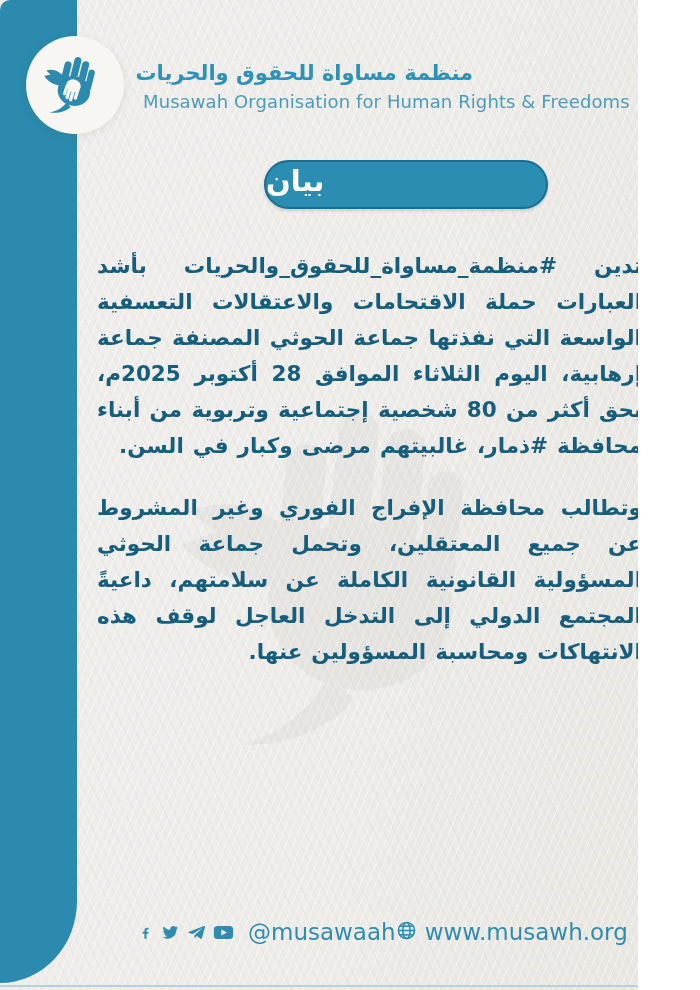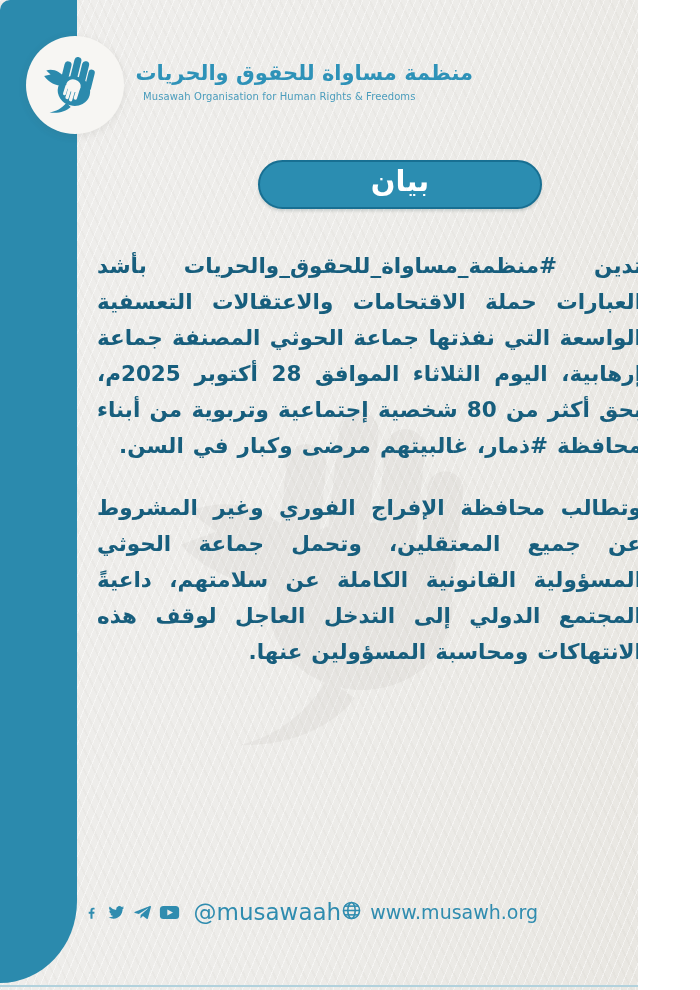--- a/index.html
+++ b/index.html
@@ -37,29 +37,29 @@
   }
   .logo-circle svg { width:74px; height:74px; }
 
   .org-names { position:absolute; left:143px; top:60px; width:330px; }
   .org-name-ar {
     direction:rtl; text-align:left;
     color:#2e92b8; font-weight:bold; font-size:21px; line-height:26px;
     white-space:nowrap;
   }
   .org-name-en {
-    margin-top:5px; color:#4a9cbc; font-size:10px; letter-spacing:.1px;
+    margin-top:5px; color:#4a9cbc; font-size:18px; letter-spacing:.1px;
     white-space:nowrap;
   }
 
   
   .banner {
-    position:absolute; left:258px; top:160px; width:284px; height:49px;
+    position:absolute; left:264px; top:160px; width:284px; height:49px;
     background:#2b8db1; border:2.5px solid #186f92; border-radius:26px;
-    display:flex; align-items:center; justify-content:center;
+    display:flex; align-items:center; justify-content:flex-start;
     box-shadow:0 2px 3px rgba(40,70,80,.18);
   }
   .banner-label {
     color:#ffffff; font-weight:bold; font-size:29px; line-height:1;
     direction:rtl; padding-bottom:6px;
   }
 
   
   .statement {
     position:absolute; left:97px; top:248px; width:545px;
@@ -71,29 +71,29 @@
 
   
   .watermark {
     position:absolute; left:150px; top:350px; width:420px; height:420px;
     opacity:.05; transform:rotate(-8deg); pointer-events:none;
   }
   .watermark svg { width:100%; height:100%; }
 
   
   .footer {
-    position:absolute; left:138px; right:100px; top:890px; height:44px;
-    display:flex; align-items:center; justify-content:flex-end;
+    position:absolute; left:138px; right:100px; top:910px; height:44px;
+    display:flex; align-items:center; justify-content:flex-start;
     color:#2f8caf;
   }
   .social-group, .site-group { display:flex; align-items:center; gap:8px; }
   .social-icons { display:flex; align-items:center; gap:7px; }
   .social-icons svg { display:block; }
   .social-handle { font-size:23px; margin-left:6px; color:#2f8caf; }
-  .site-url { font-size:19px; color:#2f8caf; }
+  .site-url { font-size:23px; color:#2f8caf; }
 </style>
 </head>
 <body>
 
 <div class="page">
 
   <div class="accent-bar"></div>
 
   <div class="logo-circle">
     <span>

